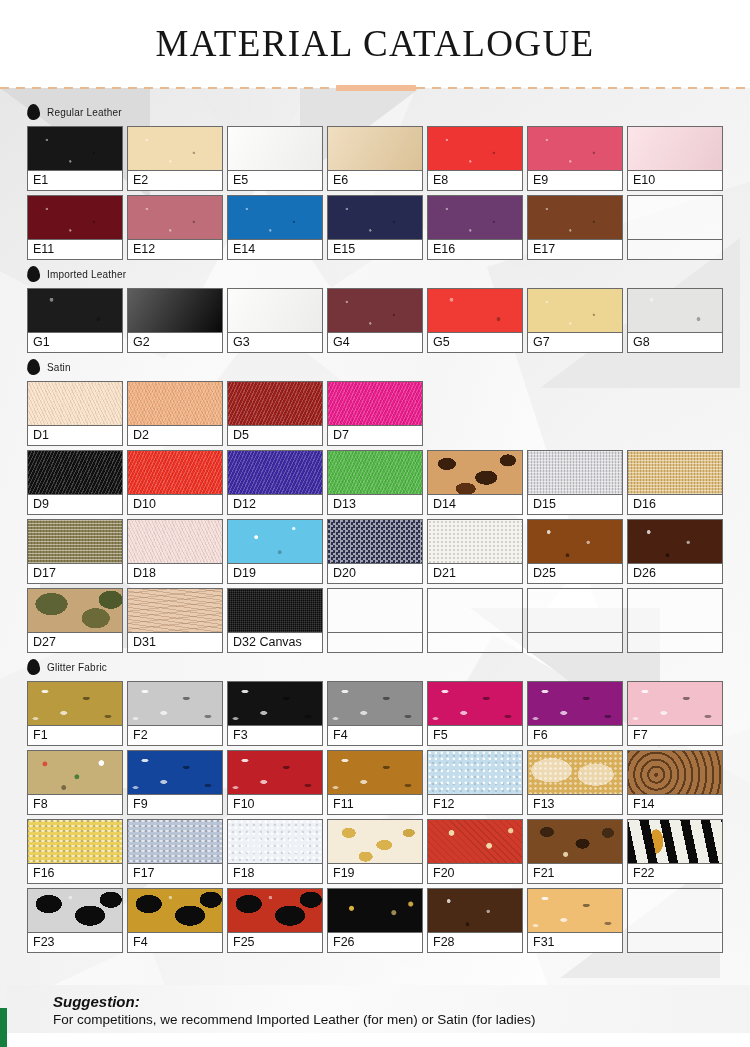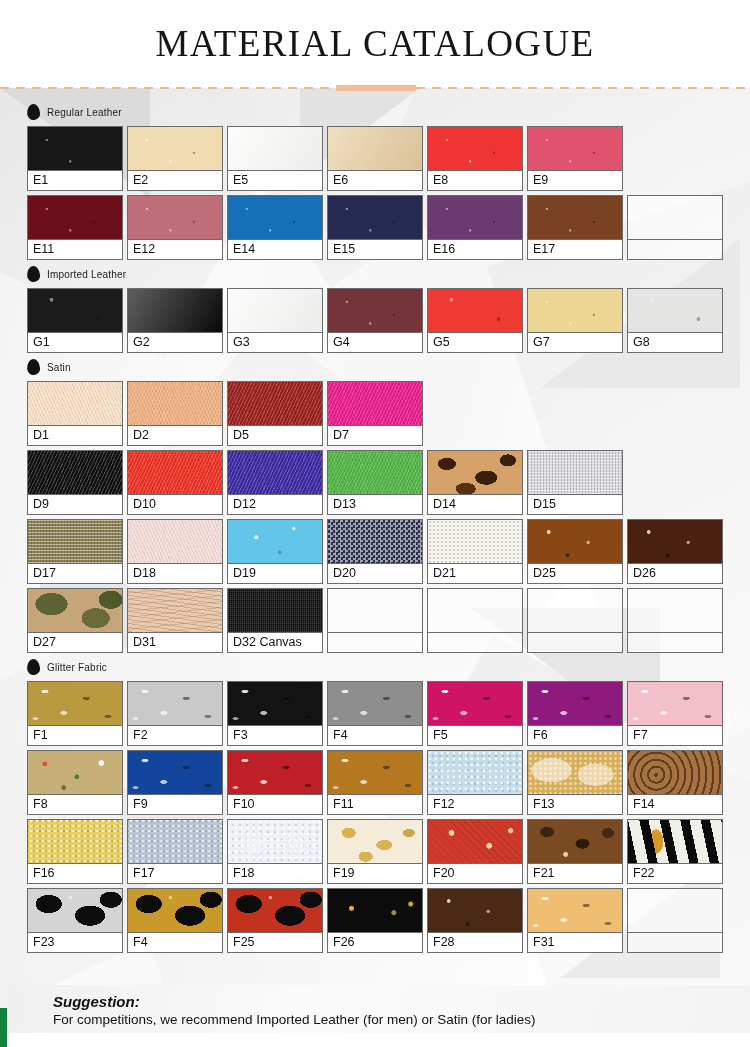--- a/index.html
+++ b/index.html
@@ -123,20 +123,24 @@
           <div class="lbl">E6</div>
         </div>
         <div class="cell">
           <div class="sw" style="background: radial-gradient(circle at 20% 30%, rgba(255, 255, 255, 0.45) 0px, rgba(255, 255, 255, 0.45) 1px, transparent 1.5px), radial-gradient(circle at 70% 60%, rgba(0, 0, 0, 0.3) 0px, rgba(0, 0, 0, 0.3) 1px, transparent 1.5px), radial-gradient(circle at 45% 80%, rgba(255, 255, 255, 0.45) 0px, rgba(255, 255, 255, 0.45) 1px, transparent 1.5px), rgb(239, 52, 52);"></div>
           <div class="lbl">E8</div>
         </div>
         <div class="cell">
           <div class="sw" style="background: radial-gradient(circle at 20% 30%, rgba(255, 255, 255, 0.45) 0px, rgba(255, 255, 255, 0.45) 1px, transparent 1.5px), radial-gradient(circle at 70% 60%, rgba(0, 0, 0, 0.3) 0px, rgba(0, 0, 0, 0.3) 1px, transparent 1.5px), radial-gradient(circle at 45% 80%, rgba(255, 255, 255, 0.45) 0px, rgba(255, 255, 255, 0.45) 1px, transparent 1.5px), rgb(224, 82, 109);"></div>
           <div class="lbl">E9</div>
         </div>
+        <div class="cell">
+          <div class="sw" style="background: linear-gradient(120deg, rgba(255, 255, 255, 0.35), rgba(0, 0, 0, 0.06)), rgb(250, 215, 222);"></div>
+          <div class="lbl">E10</div>
+        </div>
       </div>
       <div class="grid">
         <div class="cell">
           <div class="sw" style="background: radial-gradient(circle at 20% 30%, rgba(255, 255, 255, 0.45) 0px, rgba(255, 255, 255, 0.45) 1px, transparent 1.5px), radial-gradient(circle at 70% 60%, rgba(0, 0, 0, 0.3) 0px, rgba(0, 0, 0, 0.3) 1px, transparent 1.5px), radial-gradient(circle at 45% 80%, rgba(255, 255, 255, 0.45) 0px, rgba(255, 255, 255, 0.45) 1px, transparent 1.5px), rgb(107, 15, 27);"></div>
           <div class="lbl">E11</div>
         </div>
         <div class="cell">
           <div class="sw" style="background: radial-gradient(circle at 20% 30%, rgba(255, 255, 255, 0.45) 0px, rgba(255, 255, 255, 0.45) 1px, transparent 1.5px), radial-gradient(circle at 70% 60%, rgba(0, 0, 0, 0.3) 0px, rgba(0, 0, 0, 0.3) 1px, transparent 1.5px), radial-gradient(circle at 45% 80%, rgba(255, 255, 255, 0.45) 0px, rgba(255, 255, 255, 0.45) 1px, transparent 1.5px), rgb(191, 109, 120);"></div>
           <div class="lbl">E12</div>
         </div>
@@ -234,20 +238,24 @@
           <div class="sw" style="background: repeating-linear-gradient(115deg, rgba(255, 255, 255, 0.22) 0px, rgba(255, 255, 255, 0.22) 1px, transparent 1px, transparent 3px), repeating-linear-gradient(65deg, rgba(0, 0, 0, 0.1) 0px, rgba(0, 0, 0, 0.1) 1px, transparent 1px, transparent 3px), rgb(82, 183, 71);"></div>
           <div class="lbl">D13</div>
         </div>
         <div class="cell">
           <div class="sw" style="background: radial-gradient(9px 6px at 20% 30%, rgb(58, 31, 13) 0px, rgb(58, 31, 13) 100%, transparent 101%), radial-gradient(11px 7px at 62% 62%, rgb(58, 31, 13) 0px, rgb(58, 31, 13) 100%, transparent 101%), radial-gradient(8px 6px at 85% 22%, rgb(58, 31, 13) 0px, rgb(58, 31, 13) 100%, transparent 101%), radial-gradient(10px 6px at 40% 88%, rgb(90, 47, 18) 0px, rgb(90, 47, 18) 100%, transparent 101%), rgb(214, 160, 105);"></div>
           <div class="lbl">D14</div>
         </div>
         <div class="cell">
           <div class="sw" style="background: repeating-linear-gradient(0deg, rgba(255, 255, 255, 0.45) 0px, rgba(255, 255, 255, 0.45) 1px, transparent 1px, transparent 3px), repeating-linear-gradient(90deg, rgba(0, 0, 0, 0.18) 0px, rgba(0, 0, 0, 0.18) 1px, transparent 1px, transparent 3px), rgb(220, 220, 224);"></div>
           <div class="lbl">D15</div>
+        </div>
+        <div class="cell">
+          <div class="sw" style="background: repeating-linear-gradient(0deg, rgba(255, 255, 255, 0.45) 0px, rgba(255, 255, 255, 0.45) 1px, transparent 1px, transparent 3px), repeating-linear-gradient(90deg, rgba(0, 0, 0, 0.18) 0px, rgba(0, 0, 0, 0.18) 1px, transparent 1px, transparent 3px), rgb(226, 193, 128);"></div>
+          <div class="lbl">D16</div>
         </div>
       </div>
       <div class="grid">
         <div class="cell">
           <div class="sw" style="background: repeating-linear-gradient(0deg, rgba(255, 255, 255, 0.45) 0px, rgba(255, 255, 255, 0.45) 1px, transparent 1px, transparent 3px), repeating-linear-gradient(90deg, rgba(0, 0, 0, 0.18) 0px, rgba(0, 0, 0, 0.18) 1px, transparent 1px, transparent 3px), rgb(140, 130, 84);"></div>
           <div class="lbl">D17</div>
         </div>
         <div class="cell">
           <div class="sw" style="background: repeating-linear-gradient(115deg, rgba(255, 255, 255, 0.22) 0px, rgba(255, 255, 255, 0.22) 1px, transparent 1px, transparent 3px), repeating-linear-gradient(65deg, rgba(0, 0, 0, 0.1) 0px, rgba(0, 0, 0, 0.1) 1px, transparent 1px, transparent 3px), rgb(246, 223, 219);"></div>
           <div class="lbl">D18</div>

